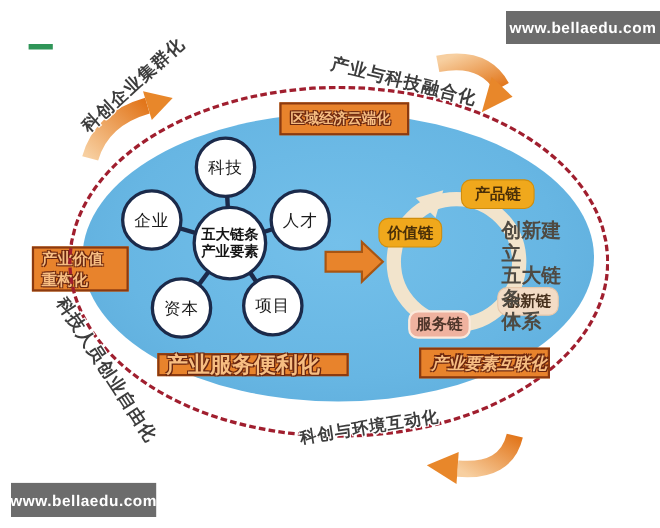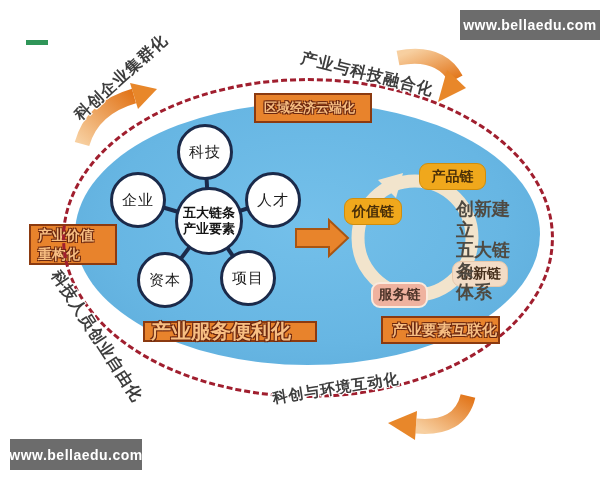--- a/index.html
+++ b/index.html
@@ -23,21 +23,21 @@
     font-family:"Liberation Serif","DejaVu Serif",serif;font-size:13px;font-weight:bold;color:#151515;
     text-align:center;white-space:pre-line;line-height:1.25;}
 
   .obox{background:#E8832C;border:2px solid #8B3A10;color:#F7BE82;font-weight:bold;z-index:4;box-sizing:border-box;
     text-shadow:1px 1px 0 #6B2710,-1px -1px 0 #6B2710,1px -1px 0 #6B2710,-1px 1px 0 #6B2710;
     display:flex;align-items:center;}
   .obox-cloud{left:254px;top:93px;width:118px;height:30px;font-size:13px;padding-left:8px;}
   .obox-restruct{left:29px;top:224px;width:88px;height:41px;font-size:14px;padding-left:7px;
     white-space:pre-line;line-height:1.3;z-index:1;}
   .obox-service{left:143px;top:321px;width:174px;height:21px;font-size:20px;padding-left:6px;}
-  .obox-interconnect{left:381px;top:316px;width:119px;height:28px;font-size:15px;padding-left:9px;}
+  .obox-interconnect{left:381px;top:316px;width:119px;height:28px;font-size:15px;padding-left:9px;font-style:italic;}
 
   .chip{border-radius:9px;font-weight:bold;z-index:4;display:flex;align-items:center;justify-content:center;box-sizing:border-box;}
   .chip-gold{background:#F0A81C;border:1px solid #cf8d0d;color:#4A2F08;}
   .chip-product{left:419px;top:163px;width:67px;height:27px;font-size:14px;}
   .chip-value{left:344px;top:198px;width:58px;height:27px;font-size:14px;}
   .chip-innov{left:452px;top:261px;width:56px;height:26px;font-size:14px;background:#F3DCC6;border:1px solid #e7c8ab;color:#46301d;}
   .chip-serv{left:371px;top:282px;width:57px;height:26px;font-size:14px;background:#EFB29F;border:2px solid #fbeadd;color:#4e352a;}
 
   .chain-note{left:456px;top:199px;width:64px;z-index:5;font-family:"Liberation Serif","DejaVu Serif",serif;
     font-size:18px;font-weight:600;color:#4F4A42;white-space:pre-line;line-height:1.15;}

